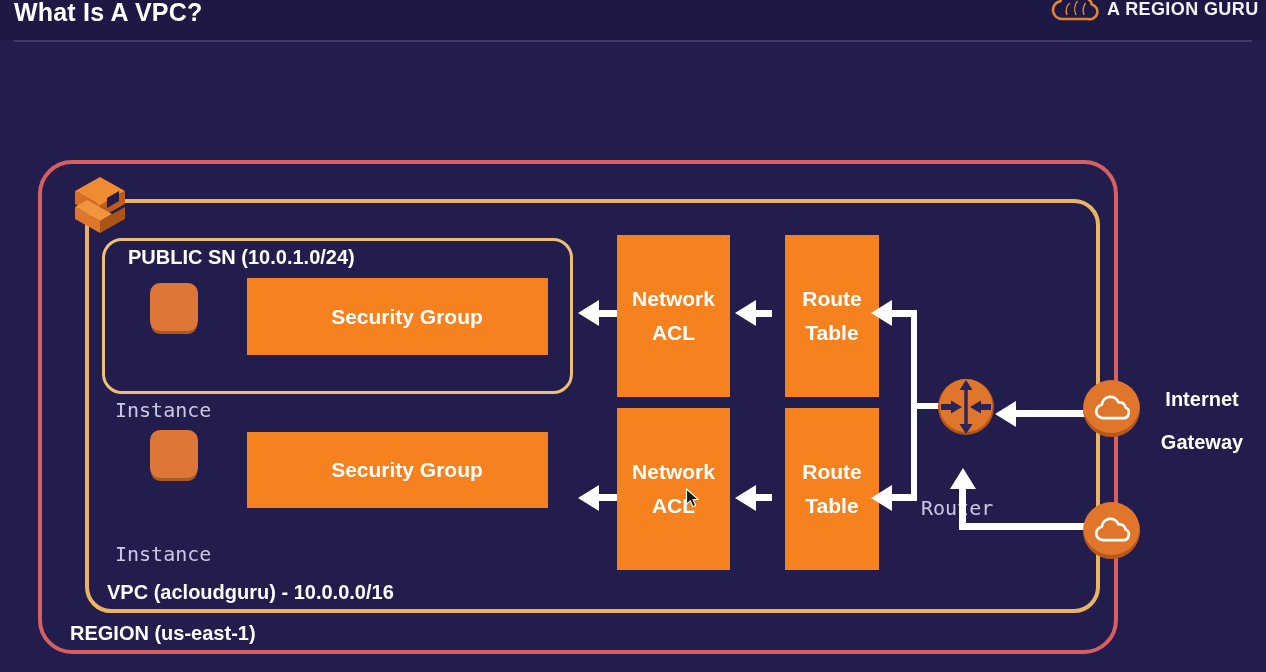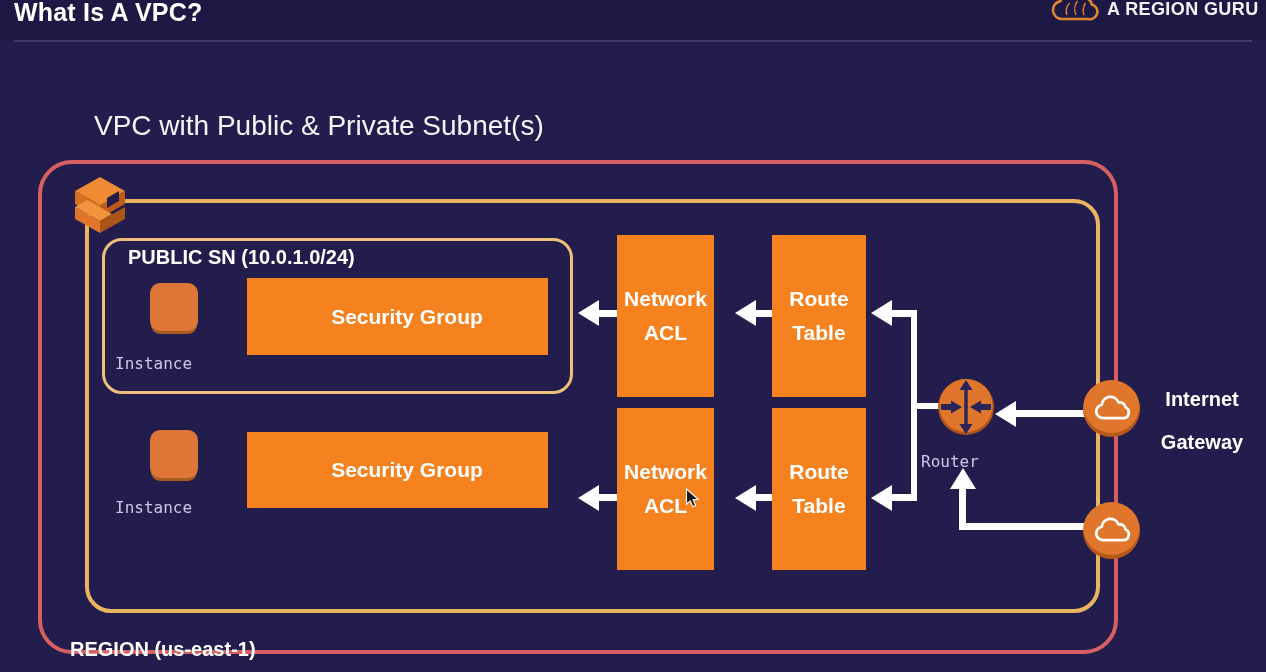--- a/index.html
+++ b/index.html
@@ -11,36 +11,36 @@
   .header-band { position:absolute; left:0; top:0; width:1266px; height:40px; background:#1d1844; }
   .page-title { position:absolute; left:14px; top:-2px; font-size:25px; font-weight:700; color:#ffffff; letter-spacing:.2px; }
   .header-divider { position:absolute; left:14px; right:14px; top:40px; height:2px; background:rgba(255,255,255,.14); }
   .brand-cloud { position:absolute; left:1048px; top:-11px; }
   .brand-text { position:absolute; left:1107px; top:-1px; font-size:18px; font-weight:800; color:#f4f3f8; letter-spacing:.4px; }
 
   .diagram-title { position:absolute; left:94px; top:110px; font-size:28px; font-weight:400; color:#f5f4f8; }
 
   
   .region-box { position:absolute; left:38px; top:160px; width:1080px; height:494px; border:4px solid #d65f60; border-radius:34px; z-index:1; }
-  .region-label { position:absolute; left:70px; top:622px; font-size:20px; font-weight:700; color:#ffffff; z-index:3;margin-top:16px; }
+  .region-label { position:absolute; left:70px; top:622px; font-size:20px; font-weight:700; color:#ffffff; z-index:3; }
   .vpc-box { position:absolute; left:85px; top:199px; width:1015px; height:414px; border:4px solid #eab561; border-radius:26px; z-index:2; }
   .vpc-label { position:absolute; left:107px; top:581px; font-size:20px; font-weight:700; color:#ffffff; z-index:3; }
 
   .subnet { position:absolute; border:3px solid #eec077; border-radius:20px; z-index:3; }
   .subnet-public { left:102px; top:238px; width:471px; height:156px; }
   .subnet-private { left:105px; top:410px; width:466px; height:156px; }
   .subnet-label { position:absolute; font-size:20px; font-weight:700; color:#ffffff; white-space:nowrap; }
 
   .instance-icon { position:absolute; width:48px; height:48px; background:#dd7636; border-radius:10px; box-shadow:0 4px 0 -1px #a85a20; z-index:4; }
-  .mono-label { position:absolute; font-family:"DejaVu Sans Mono", monospace; font-size:16px; font-weight:500; color:#cdc9e4; z-index:4; white-space:nowrap; }
+  .mono-label { position:absolute; font-family:"DejaVu Sans Mono", monospace; font-size:20px; font-weight:500; color:#cdc9e4; z-index:4; white-space:nowrap;margin-top:44px; }
 
   .orange-box { position:absolute; background:#f5821f; display:flex; align-items:center; justify-content:center; text-align:center; color:#ffffff; font-weight:700; z-index:4;padding-left:19px; }
   .sg-box { width:301px; font-size:21px; }
-  .flow-box { width:97px; height:162px; font-size:21px; line-height:34px; padding:0 6px; }
-  .rt-box { width:94px; }
+  .flow-box { width:113px; height:162px; font-size:21px; line-height:34px; padding:0 6px; }
+  .rt-box { width:94px;margin-left:13px; }
 
   
   .shaft { position:absolute; background:#ffffff; z-index:4; }
   .head-left { position:absolute; width:0; height:0; border-top:13px solid transparent; border-bottom:13px solid transparent; border-right:21px solid #ffffff; z-index:4; }
   .head-up { position:absolute; width:0; height:0; border-left:13px solid transparent; border-right:13px solid transparent; border-bottom:21px solid #ffffff; z-index:4; }
 
   .gw-icon { position:absolute; width:57px; height:57px; border-radius:50%; background:#e0752c; box-shadow:inset 0 -4px 0 rgba(110,42,0,.38); display:flex; align-items:center; justify-content:center; z-index:5; }
   .router-icon { position:absolute; left:937px; top:378px; z-index:5; }
   .gw-label { position:absolute; width:112px; text-align:center; font-size:20px; font-weight:700; color:#ffffff; z-index:4; }
   .vpc-3d-icon { position:absolute; left:67px; top:172px; z-index:5; }
@@ -54,25 +54,25 @@
 
   <div class="header-band"></div>
   <div class="page-title">What Is A VPC?</div>
   <svg class="brand-cloud" width="54" height="36" viewBox="0 0 54 36">
     <path d="M40 30 H14 a9 9 0 0 1 -1.4 -17.9 a11.5 11.5 0 0 1 22.2 -3 a7.6 7.6 0 0 1 9 6.4 A7.4 7.4 0 0 1 40 30 Z" fill="none" stroke="#e0862f" stroke-width="2.6" stroke-linejoin="round"></path>
     <path d="M19 26 c-2 -5 0 -10 3 -12 M28 26 c-2.5 -5.5 -1 -11 1.5 -14 M36 26 c-1.5 -4.5 -.5 -9 1.5 -12" fill="none" stroke="#e0862f" stroke-width="1.4"></path>
   </svg>
   <div class="brand-text">A REGION GURU</div>
   <div class="header-divider"></div>
 
-  <div class="diagram-title">VPC with Public &amp; Private Subnet(s)</div>
 
   <div class="region-box"></div>
   <div class="region-label">REGION (us-east-1)</div>
   <div class="vpc-box"></div>
+  <div class="vpc-label">VPC (acloudguru) - 10.0.0.0/16</div>
 
   <svg class="vpc-3d-icon" width="66" height="72" viewBox="0 0 66 72">
     <polygon points="33,5 58,19 33,33 8,19" fill="#ef8c33"></polygon>
     <polygon points="8,19 33,33 33,46 8,32" fill="#d9701f"></polygon>
     <polygon points="33,33 58,19 58,32 33,46" fill="#c05c1a"></polygon>
     <polygon points="40,26 52,19 52,29 40,36" fill="#221d4d"></polygon>
     <polygon points="8,35 33,49 33,61 8,47" fill="#e0752c"></polygon>
     <polygon points="33,49 58,35 58,47 33,61" fill="#aa5418"></polygon>
     <polygon points="8,35 20,28 45,42 33,49" fill="#f0953e"></polygon>
   </svg>

